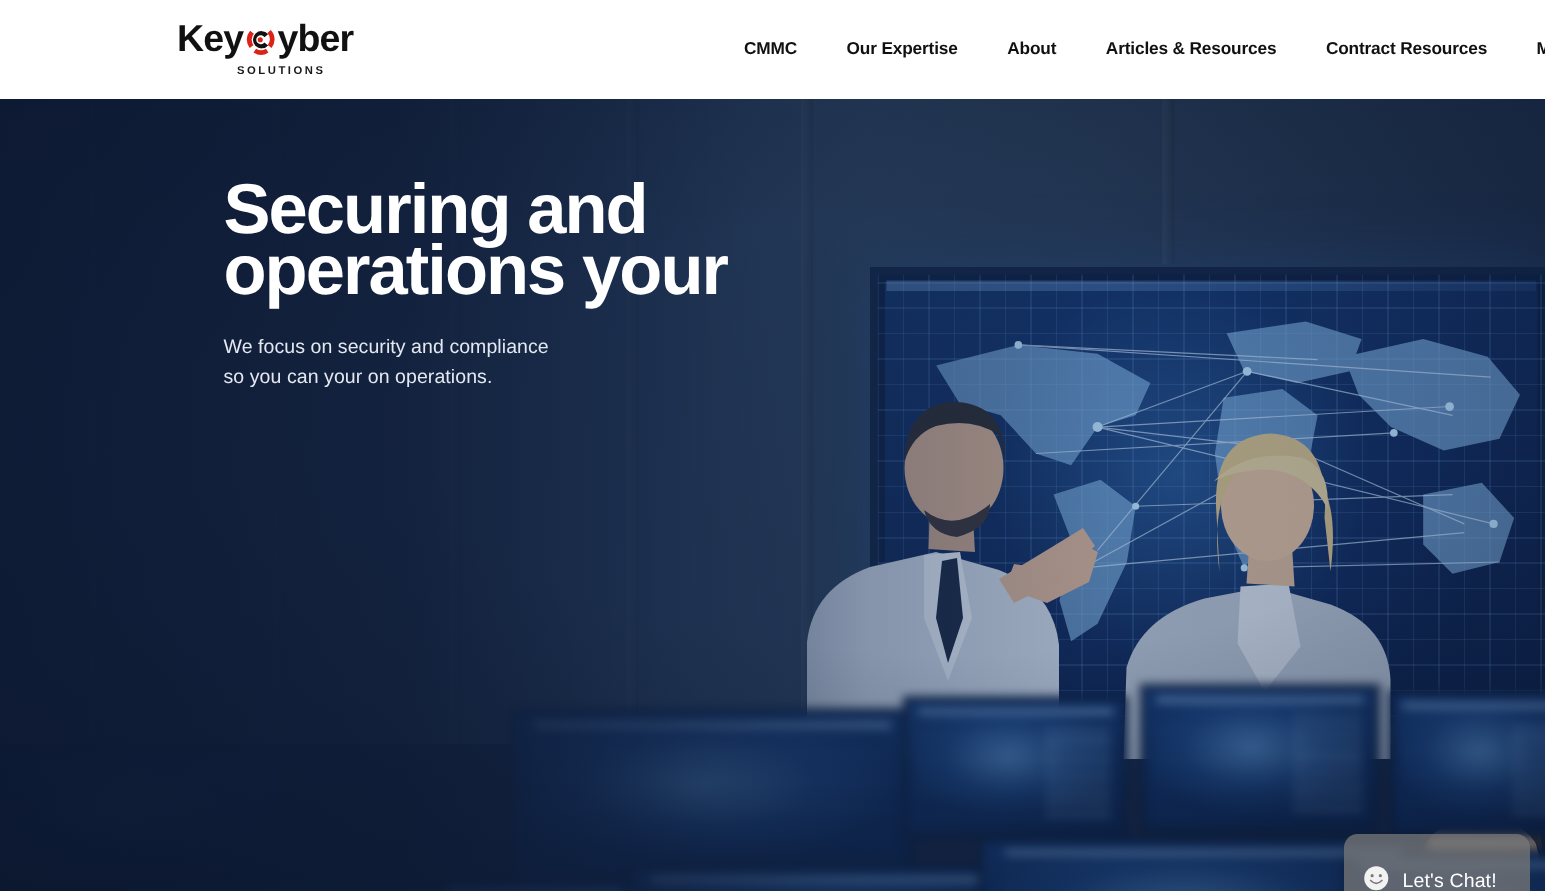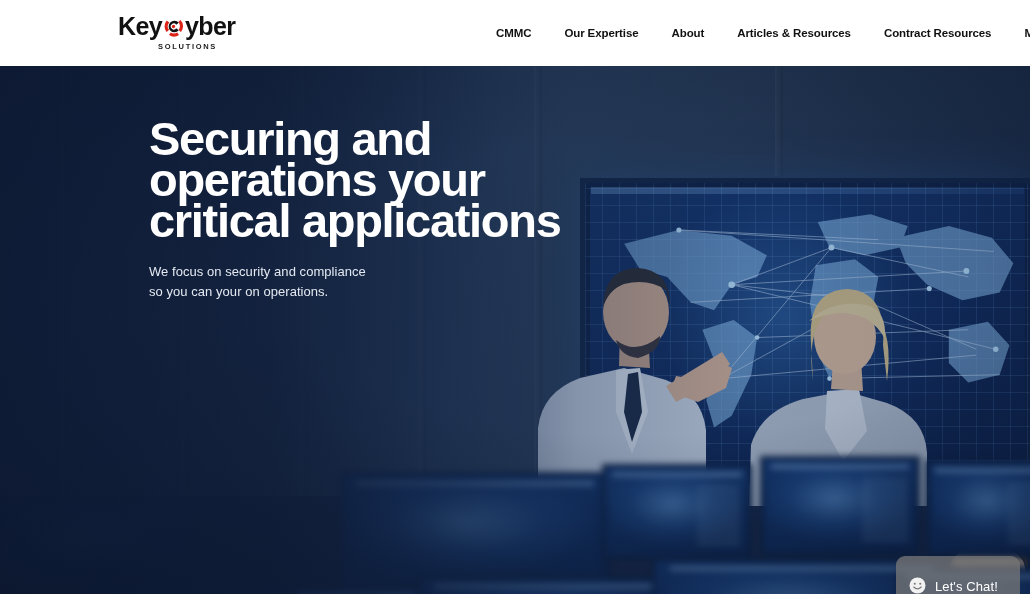--- a/index.html
+++ b/index.html
@@ -327,21 +327,20 @@
       </div>
 
       <div class="hero-tint"></div>
       <div class="hero-vig"></div>
     </div>
 
     <div class="hero-content">
       <h1 class="hero-title">
         <span class="ln">Securing and</span>
         <span class="ln">operations  your</span>
-        <span class="ln">critical applications</span>
       </h1>
       <p class="hero-sub">
         <span class="ln">We focus on security and compliance</span>
         <span class="ln">so you can your on operations.</span>
       </p>
     </div>
   </section>
 
   <div class="chat">
     <svg class="chat-ico" viewBox="0 0 34 34">

